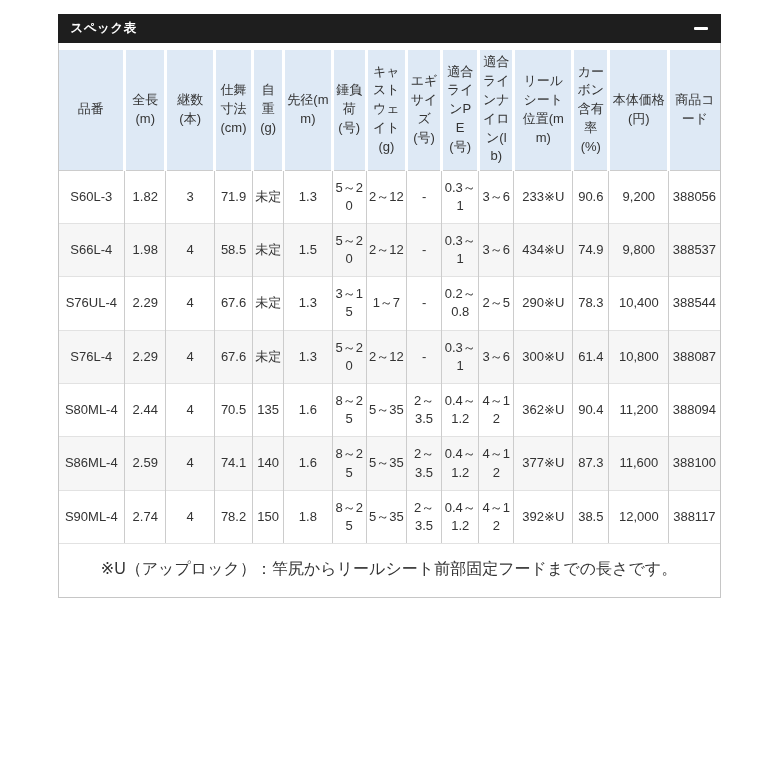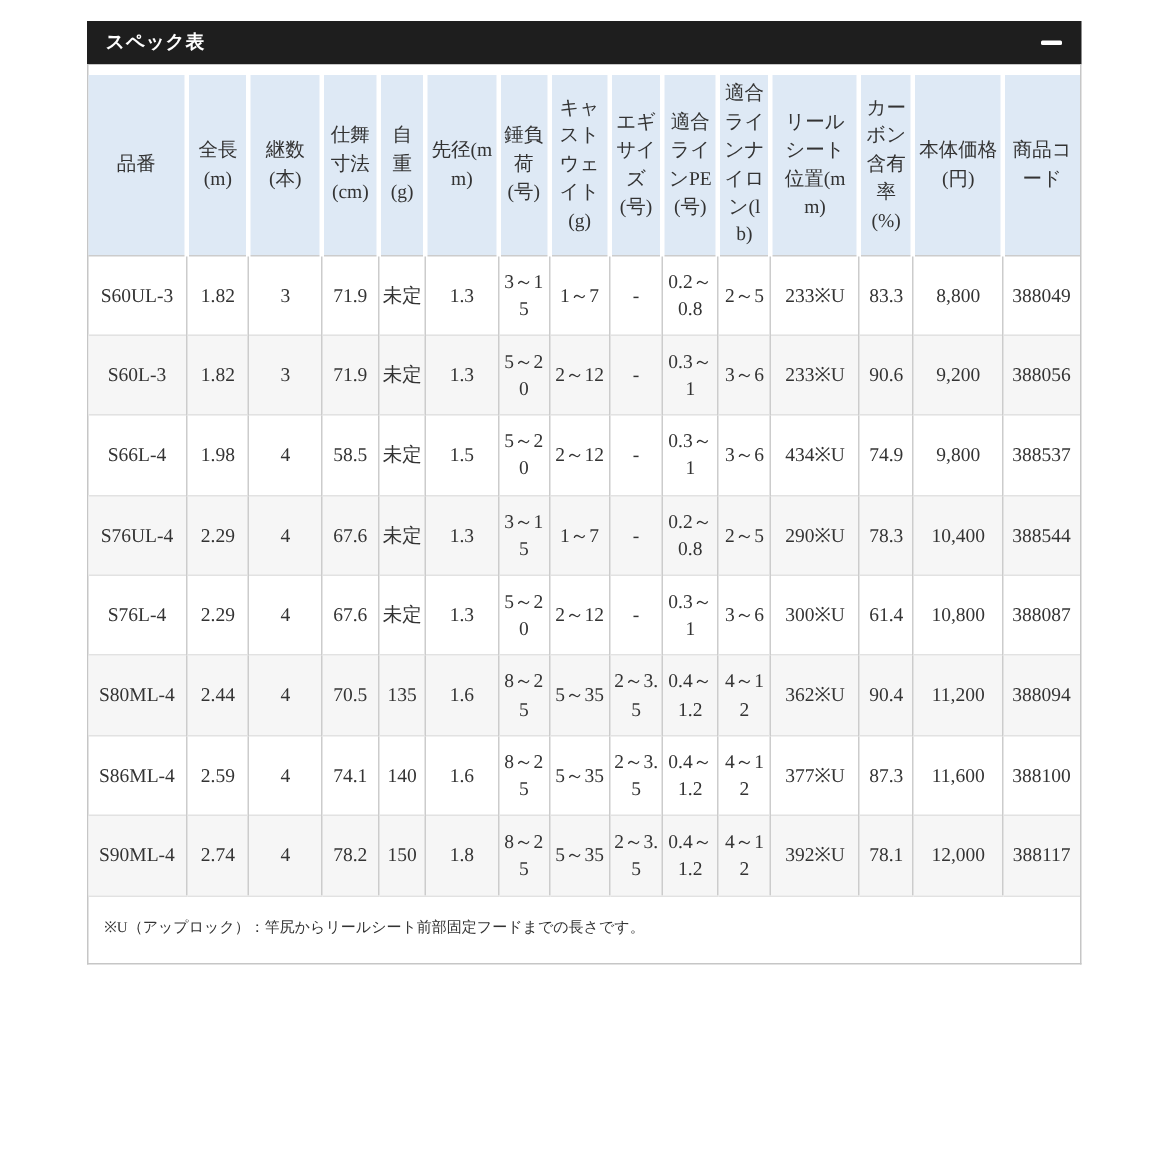--- a/index.html
+++ b/index.html
@@ -15,21 +15,20 @@
   html,body{margin:0;padding:0;background:#ffffff;}
   body{
     font-family:"Liberation Sans","DejaVu Sans",sans-serif;
     color:var(--text);
     width:778px;
     min-height:778px;
   }
   .wrap{
     width:663px;
     margin:14px auto 0 auto;
-    font-family:Liberation Serif, serif;
   }
   .accordion-bar{
     background:var(--bar-bg);
     height:29px;
     display:flex;
     align-items:center;
     justify-content:space-between;
     padding:0 13px;
     cursor:pointer;
   }
@@ -82,24 +81,24 @@
     height:40px;
     line-height:1.4;
     word-break:break-all;
   }
   table.spec td:first-child{border-left:none;}
   table.spec tbody tr:first-child td{border-top:none;}
   table.spec tbody tr:nth-child(even){background:var(--row-alt);}
   table.spec tbody tr:last-child td{border-bottom:1px solid var(--grid-h);}
   .footnote{
     padding:13px 11px 16px 11px;
-    font-size:10px;
+    font-size:16px;
     color:var(--text);
     line-height:1.5;
-    text-align:left;
+    text-align:center;
   }
 </style>
 </head>
 <body>
 
 <div class="wrap">
 
   <div class="accordion-bar">
     <span class="bar-title">スペック表</span>
     <span class="minus-icon"></span>
@@ -138,37 +137,20 @@
             <th>適合ラインPE(号)</th>
             <th>適合ラインナイロン(lb)</th>
             <th>リールシート位置(mm)</th>
             <th>カーボン含有率(%)</th>
             <th>本体価格(円)</th>
             <th>商品コード</th>
           </tr>
       </thead>
       <tbody id="spec-body">
           <tr>
-            <td>S60UL-3</td>
-            <td>1.82</td>
-            <td>3</td>
-            <td>71.9</td>
-            <td>未定</td>
-            <td>1.3</td>
-            <td>3～15</td>
-            <td>1～7</td>
-            <td>-</td>
-            <td>0.2～0.8</td>
-            <td>2～5</td>
-            <td>233※U</td>
-            <td>83.3</td>
-            <td>8,800</td>
-            <td>388049</td>
-          </tr>
-          <tr>
             <td>S60L-3</td>
             <td>1.82</td>
             <td>3</td>
             <td>71.9</td>
             <td>未定</td>
             <td>1.3</td>
             <td>5～20</td>
             <td>2～12</td>
             <td>-</td>
             <td>0.3～1</td>
@@ -269,21 +251,21 @@
             <td>4</td>
             <td>78.2</td>
             <td>150</td>
             <td>1.8</td>
             <td>8～25</td>
             <td>5～35</td>
             <td>2～3.5</td>
             <td>0.4～1.2</td>
             <td>4～12</td>
             <td>392※U</td>
-            <td>78.1</td>
+            <td>38.5</td>
             <td>12,000</td>
             <td>388117</td>
           </tr>
         </tbody>
     </table>
 
     <div class="footnote">※U（アップロック）：竿尻からリールシート前部固定フードまでの長さです。</div>
   </div>
 
 </div>

